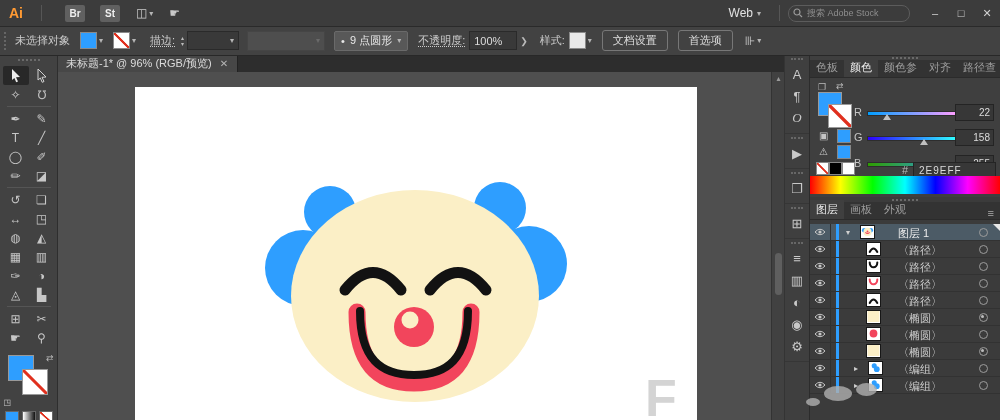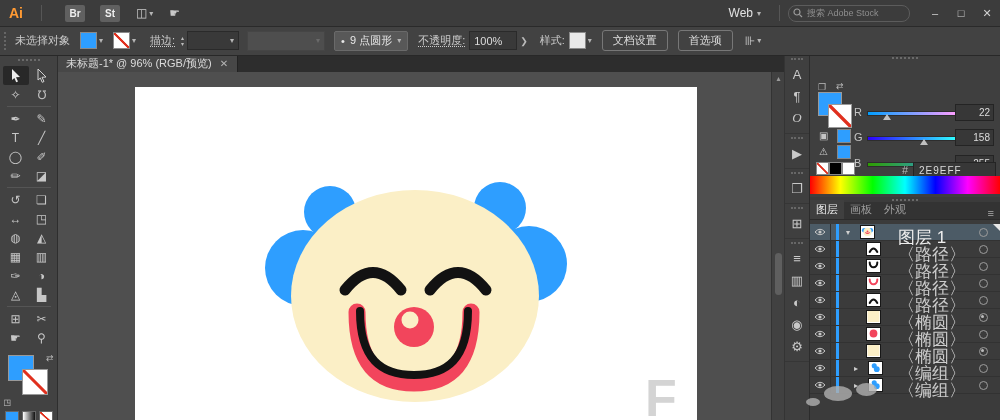--- a/index.html
+++ b/index.html
@@ -116,21 +116,21 @@
   .lrows{position:absolute;left:0;right:0;top:27px;}
   .lrow{position:relative;height:16px;display:flex;align-items:center;border-bottom:1px solid #323232;
         color:#cccccc;}
   .lrow.selected{background:#4c5b66;color:#eee;}
   .leye{width:20px;display:flex;justify-content:center;border-right:1px solid #303030;height:16px;
         align-items:center;}
   .lbar{position:absolute;left:26px;top:0;bottom:0;width:3px;}
   .lchev{position:absolute;font-size:8px;color:#cfcfcf;top:4px;}
   .lthumb{position:absolute;top:1px;width:15px;height:14px;border:1px solid #171717;background:#fff;
           box-sizing:border-box;overflow:hidden;}
-  .llabel{position:absolute;left:88px;top:2px;font-size:17px;}
+  .llabel{position:absolute;left:88px;top:2px;font-size:11px;}
   .ltarget{position:absolute;right:12px;top:4px;width:7px;height:7px;border:1px solid #9c9c9c;
            border-radius:50%;}
   .ltarget .dot{position:absolute;left:1px;top:1px;width:3px;height:3px;border-radius:50%;background:#bbb;}
   .sel-corner{position:absolute;right:0;top:0;width:0;height:0;border-left:7px solid transparent;
               border-top:7px solid #e8e8e8;}
   
   .wm-f{position:absolute;left:645px;top:372px;font-size:52px;font-weight:bold;color:#cdcdcd;
         opacity:.85;z-index:40;line-height:1;}
   .wm-blob{position:absolute;background:#b0b0b0;border-radius:50%;opacity:.8;z-index:41;}
 </style>
@@ -324,20 +324,27 @@
       <div class="dock-icon">▥</div>
       <div class="dock-icon">◐</div>
       <div class="dock-icon">◉</div>
       <div class="dock-icon">⚙</div>
     </div>
   </div>
 
 <div class="panels">
   <div class="color-panel">
     <div class="pgrip"></div>
+    <div class="ptabs" id="colortabs">
+        <div class="ptab">色板</div>
+        <div class="ptab active">颜色</div>
+        <div class="ptab">颜色参</div>
+        <div class="ptab">对齐</div>
+        <div class="ptab">路径查</div>
+      </div>
     <div class="cp-body">
       <div class="cp-copy">❐</div>
       <div class="cp-swap">⇄</div>
       <div class="cp-fill" style="background: rgb(46, 158, 255);"></div>
       <div class="cp-stroke"></div>
       <div id="sliders">
           <div class="srow" style="top: 28px;">
             <span class="ch">R</span>
             <div class="track" style="background: linear-gradient(90deg, rgb(0, 158, 255), rgb(255, 158, 255));"></div>
             <div class="handle" style="left: 73px;"></div>

